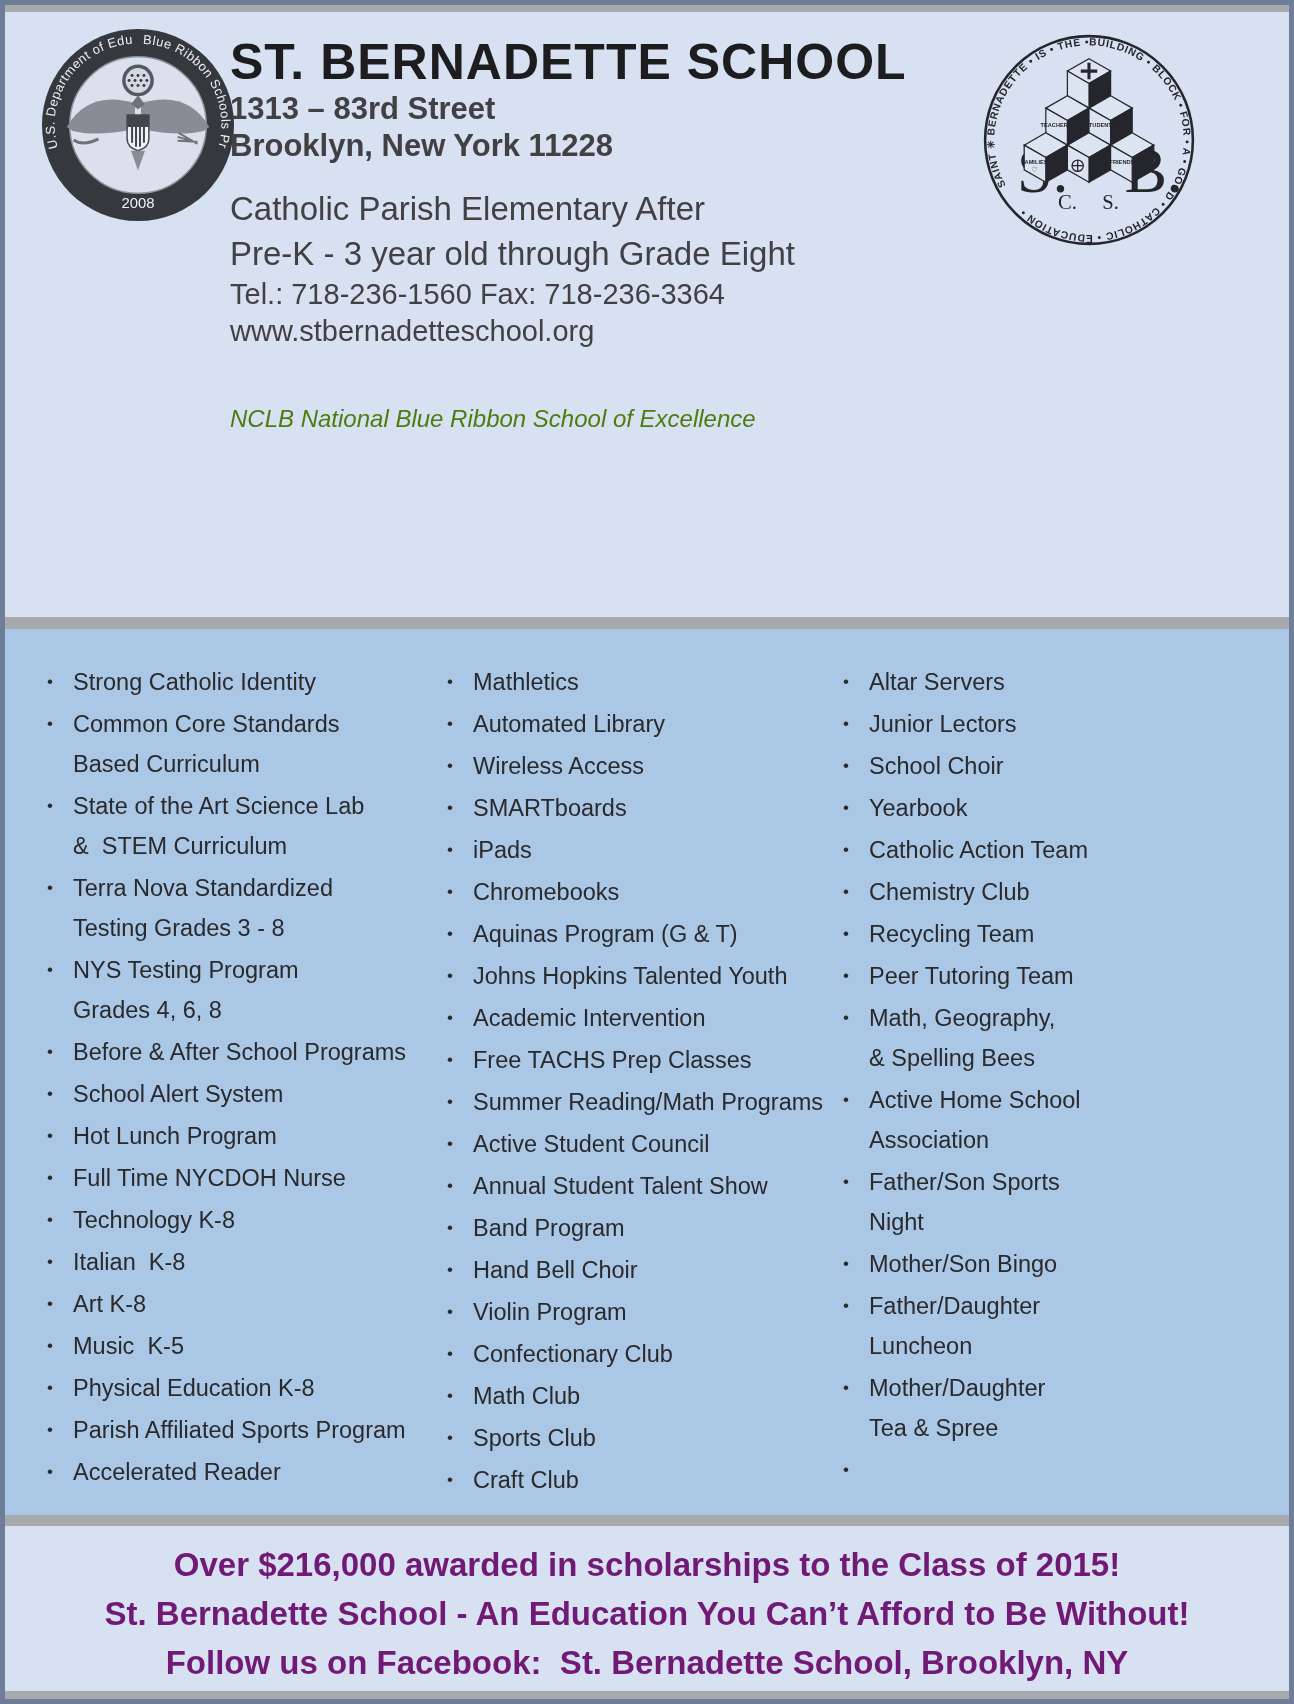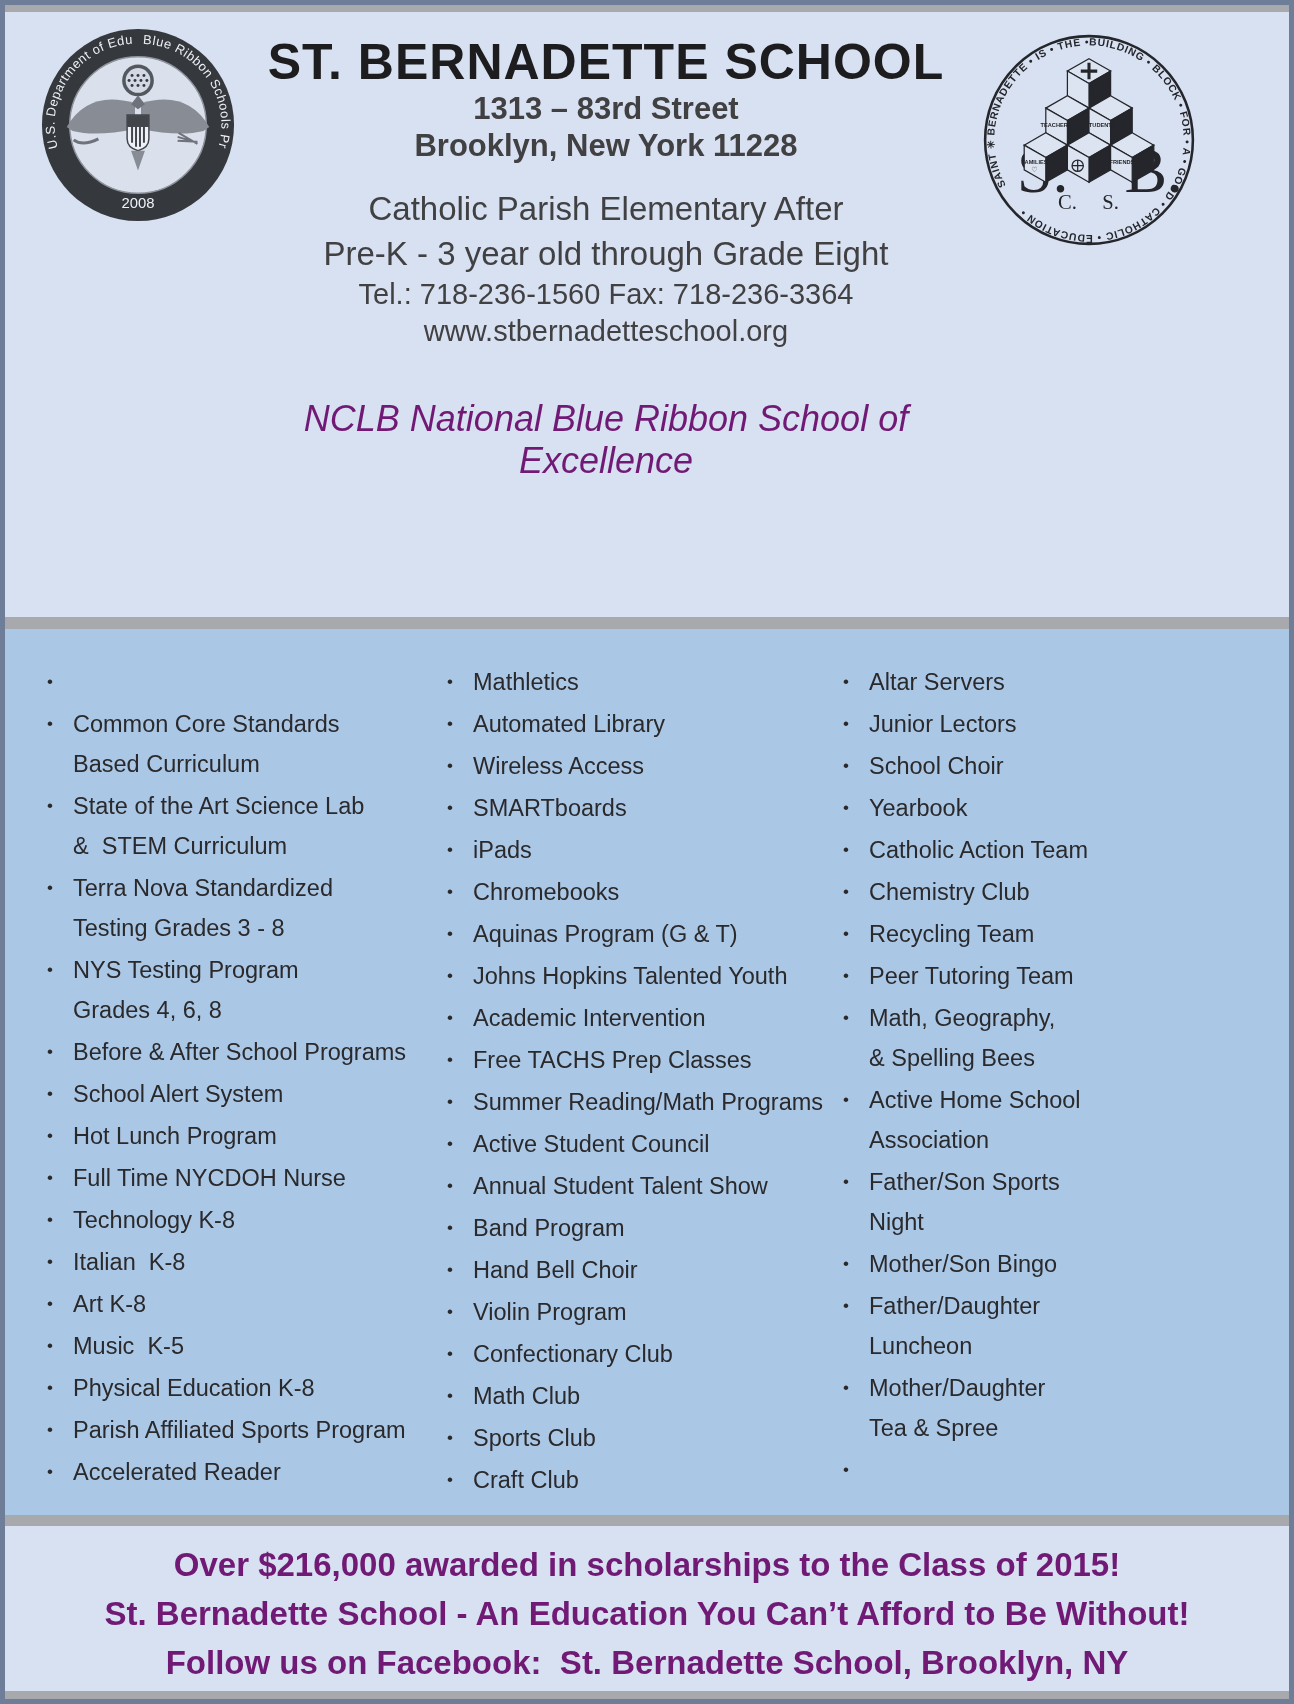--- a/index.html
+++ b/index.html
@@ -16,26 +16,26 @@
   .strip-top{height:7px;}
   .strip-bottom{flex:1;}
   .divider{background:#a8a9ac;}
   .div1{height:12px;}
   .div2{height:11px;}
 
   
   .header{height:605px;background:#d8e1f1;position:relative;}
   .seal-left{position:absolute;left:34px;top:14px;width:198px;height:198px;}
   .seal-right{position:absolute;left:976px;top:20px;width:216px;height:216px;}
-  .header-text{position:absolute;left:225px;top:0;width:752px;text-align:center;color:#414042;}
+  .header-text{position:absolute;left:225px;top:0;width:752px;color:#414042;}
   .school-title{margin-top:22px;font-size:50px;line-height:56px;font-weight:700;letter-spacing:1px;color:#1d1c1e;}
   .addr{margin-top:0;font-size:31px;line-height:37px;font-weight:bold;}
   .subhead{margin-top:22px;font-size:33px;line-height:45px;}
   .contact{margin-top:0;font-size:29px;line-height:37px;}
-  .tagline{margin-top:48px;font-size:36px;line-height:42px;font-style:italic;color:#701a75;}
+  .tagline{margin-top:48px;font-size:24px;line-height:42px;font-style:italic;color:#4d7c0f;}
 
   
   .main{height:886px;background:#aac7e6;display:flex;align-items:flex-start;padding:33px 0 0 42px;box-sizing:border-box;}
   ul.col{list-style:none;margin:0;padding:0;}
   .col1{width:400px;}
   .col2{width:396px;margin-left:21px;}
   .col3{width:400px;margin-left:20px;}
   ul.col li{display:flex;margin-bottom:2px;}
   ul.col .dot{flex:none;width:26px;font-size:17px;line-height:40px;color:#2a292b;}
   .col3 .dot{width:30px;}
@@ -163,20 +163,21 @@
       <div class="tagline">NCLB National Blue Ribbon School of Excellence</div>
     </div>
   </div>
 
   <div class="divider div1"></div>
 
   <div class="main">
     <ul class="col col1">
         <li>
           <span class="dot">•</span>
+          <span class="txt">Strong Catholic Identity</span>
         </li>
         <li>
           <span class="dot">•</span>
           <span class="txt">Common Core Standards
 Based Curriculum</span>
         </li>
         <li>
           <span class="dot">•</span>
           <span class="txt">State of the Art Science Lab
 &amp;  STEM Curriculum</span>

